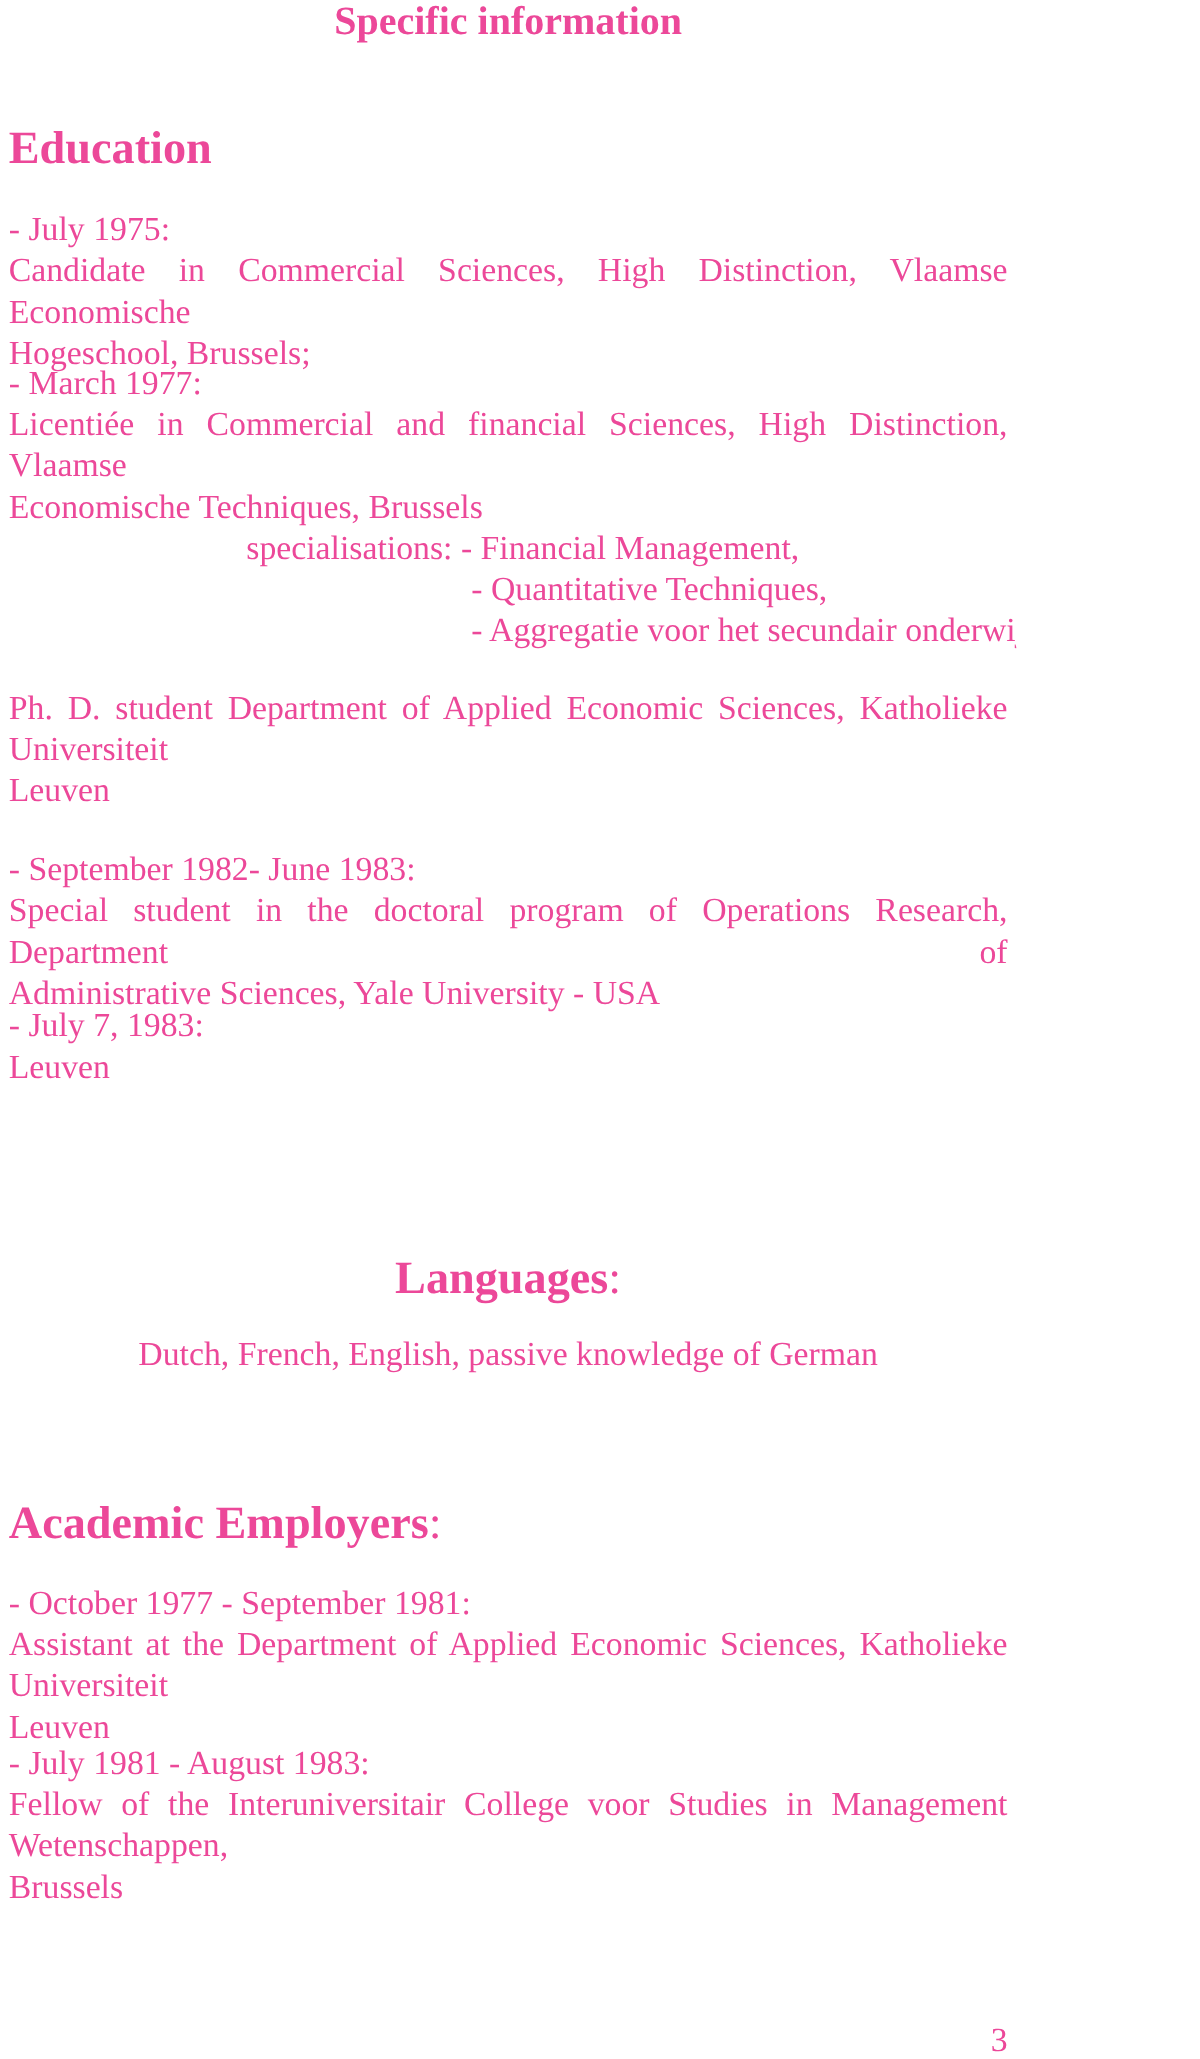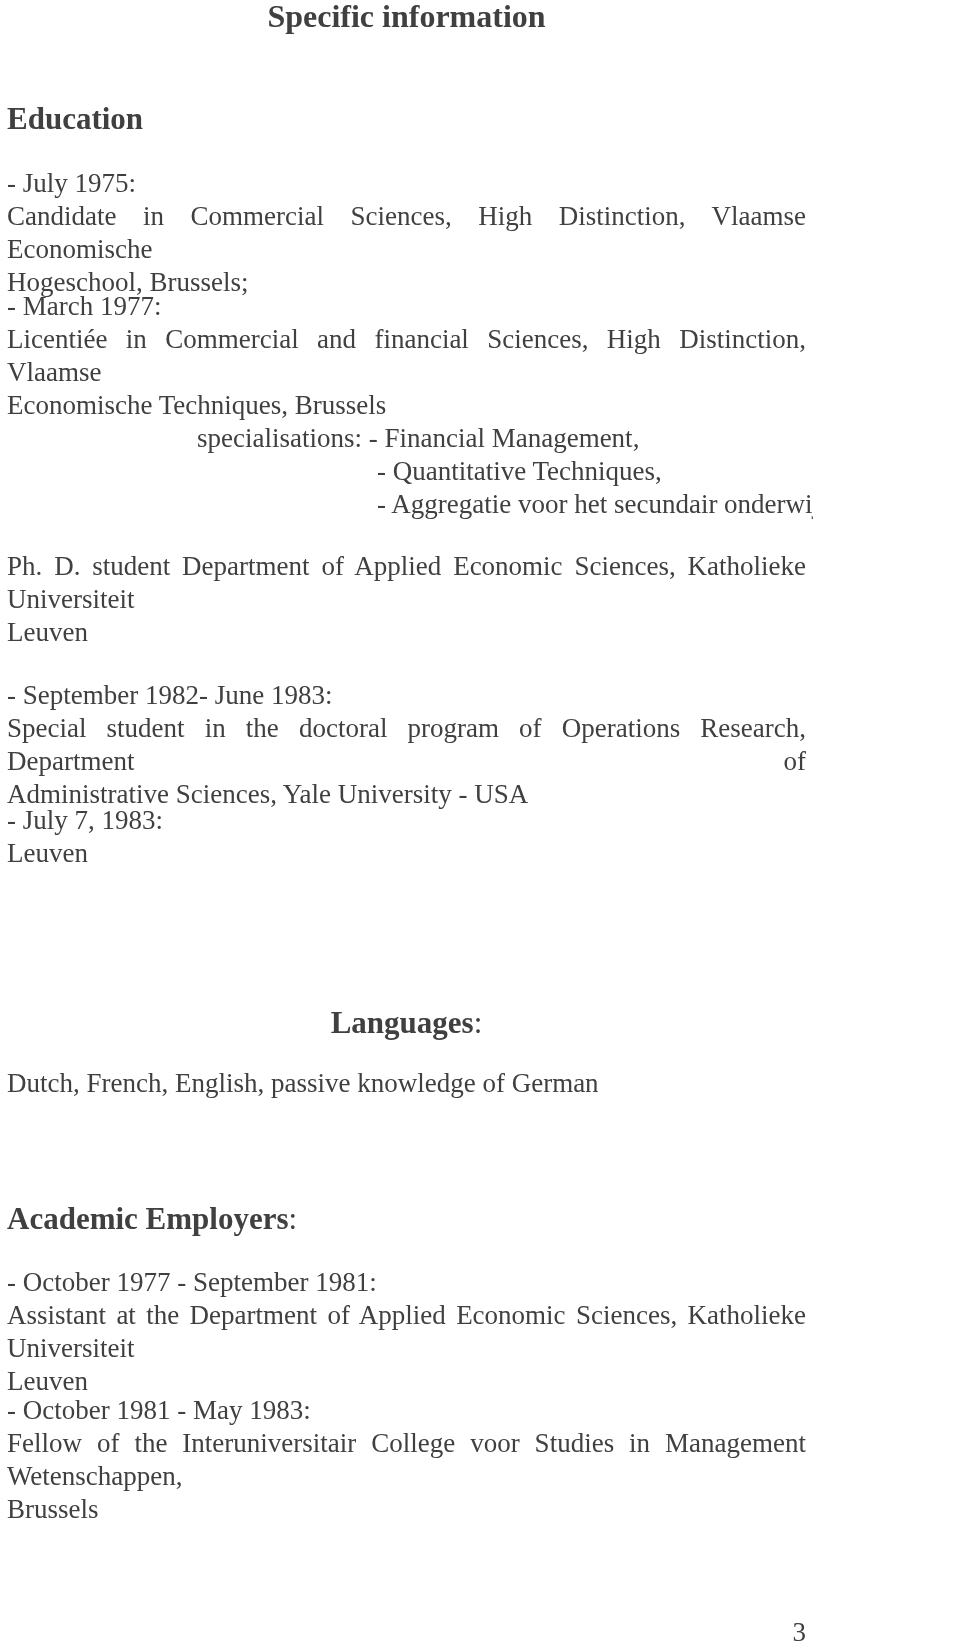--- a/index.html
+++ b/index.html
@@ -1,40 +1,40 @@
 <!DOCTYPE html>
 <html><head>
 <meta charset="utf-8">
 <style>
   html, body { margin: 0; padding: 0; background: #ffffff; }
   .page {
     position: relative;
     width: 813px;
     height: 1647px;
     background: #ffffff;
-    color: #404040;
+    color: #ec4899;
     font-family: "Liberation Serif", "DejaVu Serif", serif;
     font-size: 27px;
     line-height: 33px;
     overflow: hidden;
   }
   .abs { position: absolute; left: 7px; right: 7px; }
   .doc-title {
     position: absolute;
     top: -3px;
     left: 0;
     right: 0;
     text-align: center;
     font-weight: bold;
     font-size: 32px;
     line-height: 38px;
   }
   .heading {
     font-weight: bold;
-    font-size: 31px;
+    font-size: 37px;
     line-height: 37px;
   }
   .heading .colon { font-weight: normal; }
   .line { white-space: nowrap; }
   .just {
     white-space: normal;
     text-align: justify;
     text-align-last: justify;
   }
   .ind1 { padding-left: 190px; }
@@ -82,33 +82,33 @@
   </div>
 
   <div class="abs" style="top:804px;">
     <div class="line">- July 7, 1983:</div>
     <div class="line">Leuven</div>
   </div>
 
   <div class="abs heading" style="top:1004px;text-align:center;">
     <span>Languages</span><span class="colon">:</span>
   </div>
-  <div class="abs line" style="top:1067px;">Dutch, French, English, passive knowledge of German</div>
+  <div class="abs line" style="top:1067px;text-align:center;">Dutch, French, English, passive knowledge of German</div>
 
   <div class="abs heading" style="top:1200px;">
     <span>Academic Employers</span><span class="colon">:</span>
   </div>
 
   <div class="abs" style="top:1266px;">
     <div class="line">- October 1977 - September 1981:</div>
     <div class="just">Assistant at the Department of Applied Economic Sciences, Katholieke Universiteit</div>
     <div class="line">Leuven</div>
   </div>
 
   <div class="abs" style="top:1394px;">
-    <div class="line">- October 1981 - May 1983:</div>
+    <div class="line">- July 1981 - August 1983:</div>
     <div class="just">Fellow of the Interuniversitair College voor Studies in Management Wetenschappen,</div>
     <div class="line">Brussels</div>
   </div>
 
   <div class="pagenum">3</div>
 
 </div>
 
 </body></html>

